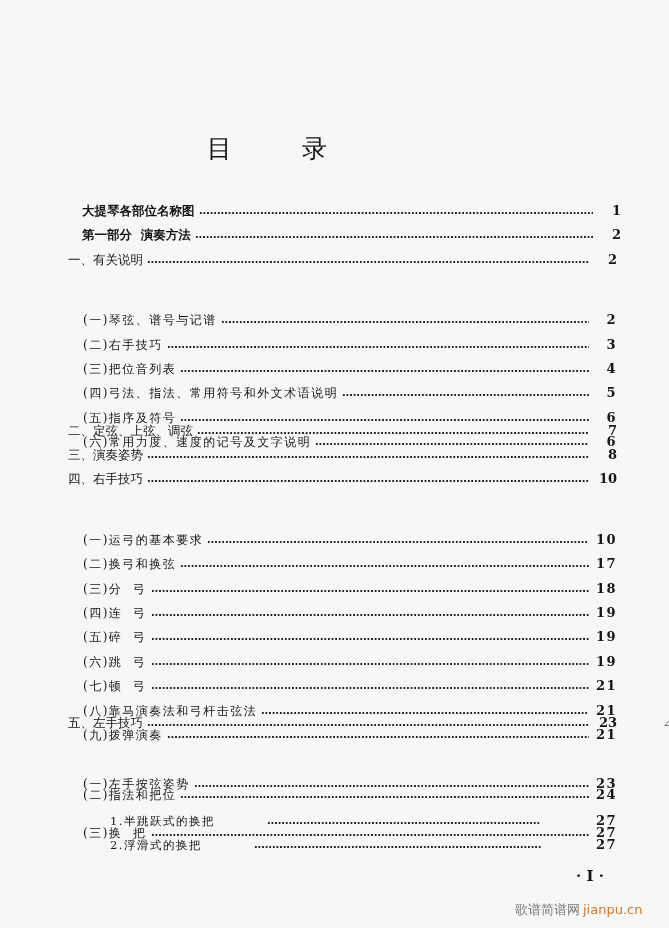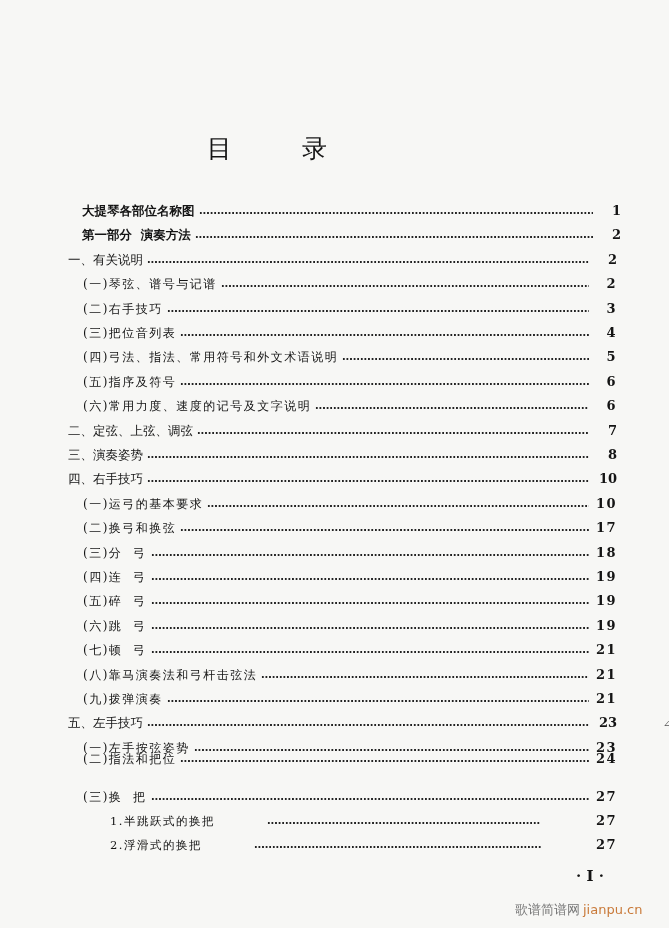--- a/index.html
+++ b/index.html
@@ -27,21 +27,21 @@
       flex: 1 1 auto; height: 2px; margin-top: 4px;
       background-image: radial-gradient(circle, #222 0.9px, transparent 1.1px);
       background-size: 3.6px 2px; background-repeat: repeat-x;
     }
     .row .page {
       flex: 0 0 28px; text-align: right; font-weight: bold; font-size: 13px;
       font-family: "DejaVu Serif", serif;
     }
     .lvl0 { left: 54px; right: 48px; font-weight: bold; font-family: "DejaVu Sans", sans-serif; margin-left: 28px; }
     .lvl1 { left: 68px; right: 52px; }
-    .lvl2 { left: 83px; right: 52px; letter-spacing: 1.5px; font-size: 12px; }
+    .lvl2 { left: 83px; right: 52px; letter-spacing: 1.5px; font-size: 12px; margin-top: 36px; }
     .lvl3 { left: 110px; right: 52px; letter-spacing: 1.5px; font-size: 11.5px; gap: 48px; }
     .folio {
       position: absolute; top: 867px; left: 576px; font-size: 15px; font-weight: bold;
     }
     .edge-mark { position: absolute; top: 719px; left: 663px; font-size: 9px; color: #555; }
     .watermark {
       position: absolute; top: 901px; left: 515px; font-size: 13px; color: #777;
       font-family: "DejaVu Sans", sans-serif;
     }
     .watermark .site { color: #c97a3a; margin-left: 3px; }

